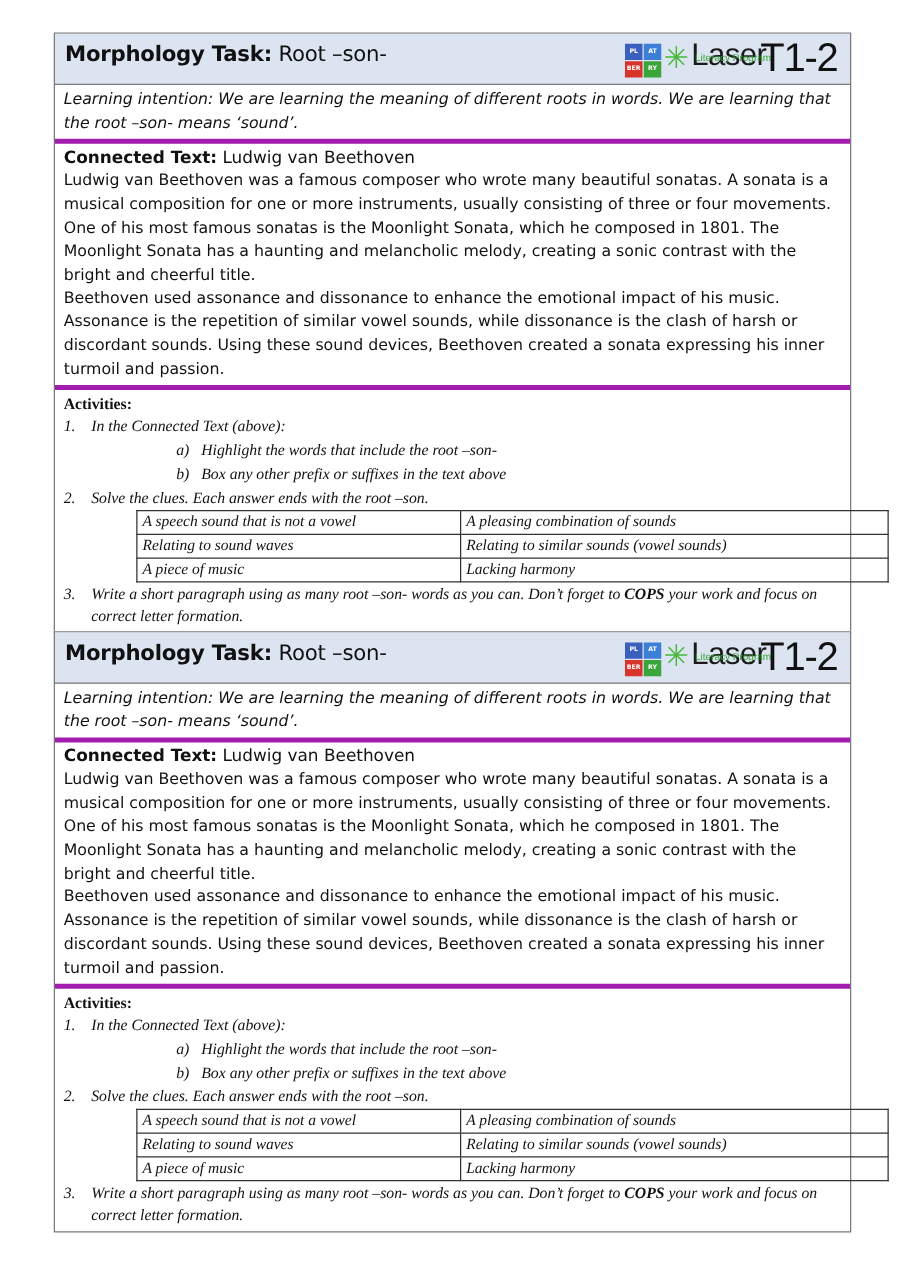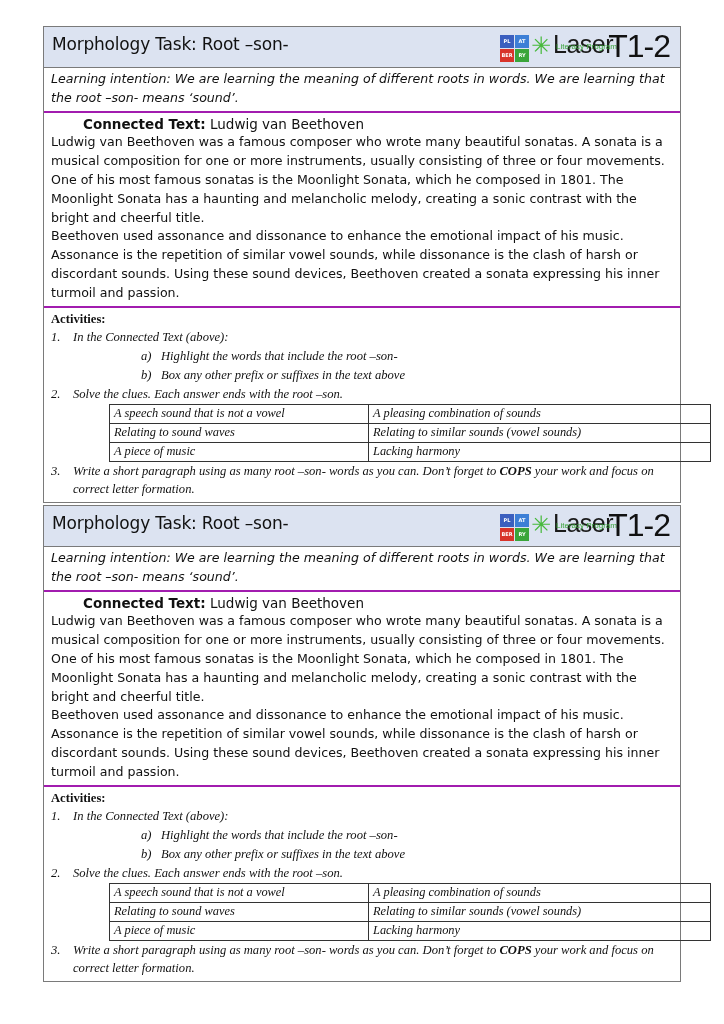--- a/index.html
+++ b/index.html
@@ -13,21 +13,21 @@
   }
   .card.c1 { top: 26px; }
   .card.c2 { top: 505px; }
   .hdr {
     height: 40px; background: #dce3f1; border-bottom: 1px solid #7a7a7a;
     position: relative;
   }
   .title {
     position: absolute; left: 8px; top: 7px; font-size: 17px; letter-spacing: -0.2px;
   }
-  .title .b { font-weight: normal; margin-top: 28px; }
+  .title .b { font-weight: bold; margin-top: 28px; }
   .logo { position: absolute; right: 10px; top: 5px; height: 32px; width: 170px; }
   .puzzle { position: absolute; left: 0; top: 3px; width: 30px; height: 28px; }
   .puzzle span {
     position: absolute; width: 14px; height: 13px; font-size: 5px; color: #fff;
     font-family: "DejaVu Sans", sans-serif; font-weight: bold; text-align: center; line-height: 13px;
   }
   .pz1 { left: 0; top: 0; background: #3b5fbf; }
   .pz2 { left: 15px; top: 0; background: #3d7fd6; }
   .pz3 { left: 0; top: 14px; background: #d8342a; }
   .pz4 { left: 15px; top: 14px; background: #3aa53a; }
@@ -37,26 +37,26 @@
     font-family: "Liberation Sans", sans-serif; letter-spacing: -0.5px; text-align: center;
   }
   .litprog {
     position: absolute; left: 56px; top: 10px; font-size: 8px; color: #3aa53a;
     font-family: "Liberation Sans", sans-serif;
   }
   .tlevel {
     position: absolute; right: 0; top: -4px; font-size: 32px; font-weight: normal;
     font-family: "Liberation Sans", sans-serif; color: #111; letter-spacing: -1px;
   }
-  .sec { border-bottom: 2px solid #a21caf; padding: 2px 7px 3px 7px; }
+  .sec { border-bottom: 4px solid #a21caf; padding: 2px 7px 3px 7px; }
   .sec:last-child { border-bottom: none; font-family: Liberation Serif, serif; }
   .txt { font-size: 12.6px; line-height: 18.8px; }
   .it { font-style: italic; }
   .bold { font-weight: bold; }
-  .ct-head { font-size: 13.5px; margin-left: 32px; }
+  .ct-head { font-size: 13.5px; }
   .act-item { position: relative; padding-left: 22px; }
   .act-num { position: absolute; left: 0; }
   .sub { padding-left: 90px; }
   .sub-item { position: relative; padding-left: 20px; }
   .sub-letter { position: absolute; left: 0; }
   table.clues {
     border-collapse: collapse; margin-left: 58px; width: 602px;
     font-size: 12.4px; font-style: italic;
   }
   table.clues td { border: 1px solid #333; padding: 0 4px; height: 18px; line-height: 17px; }

